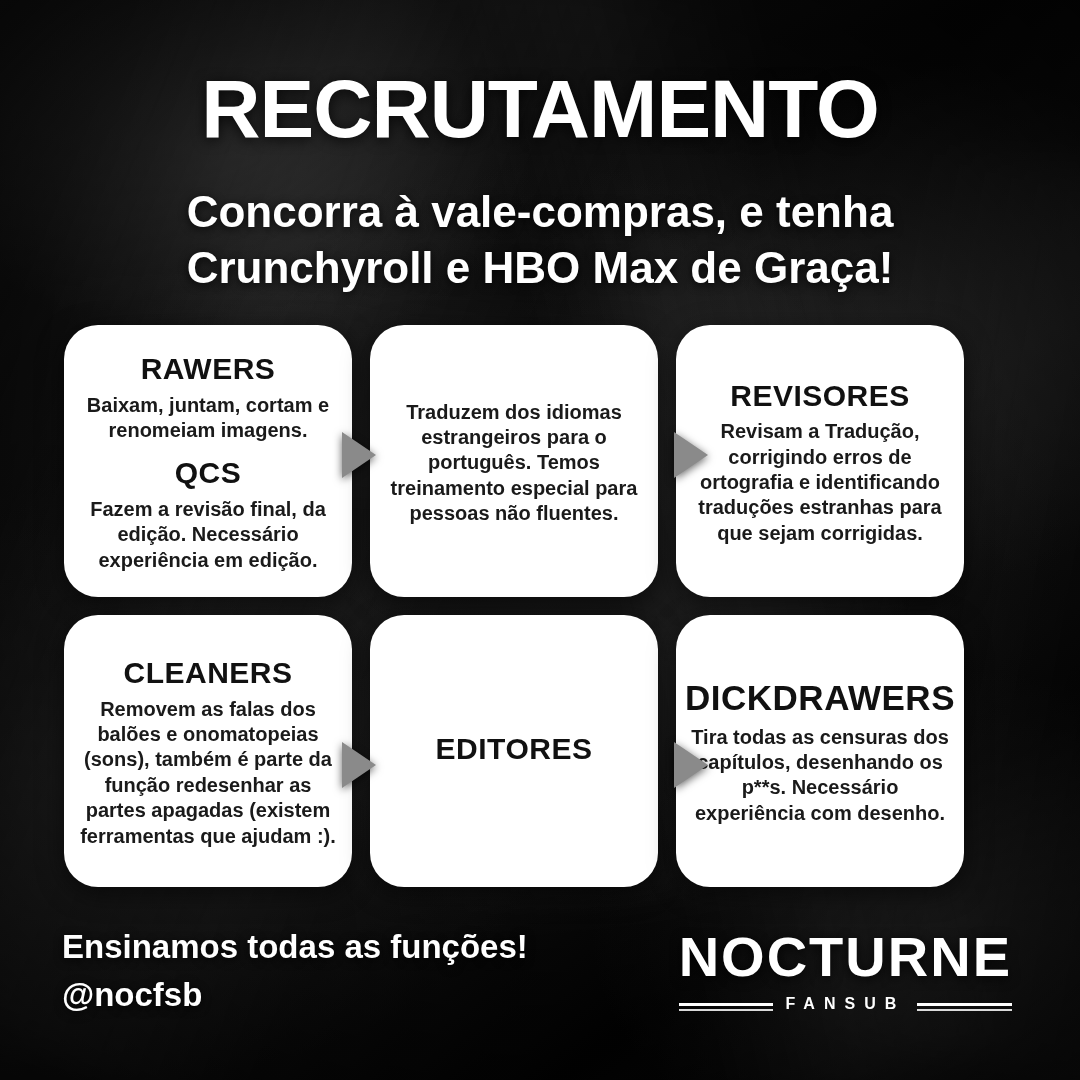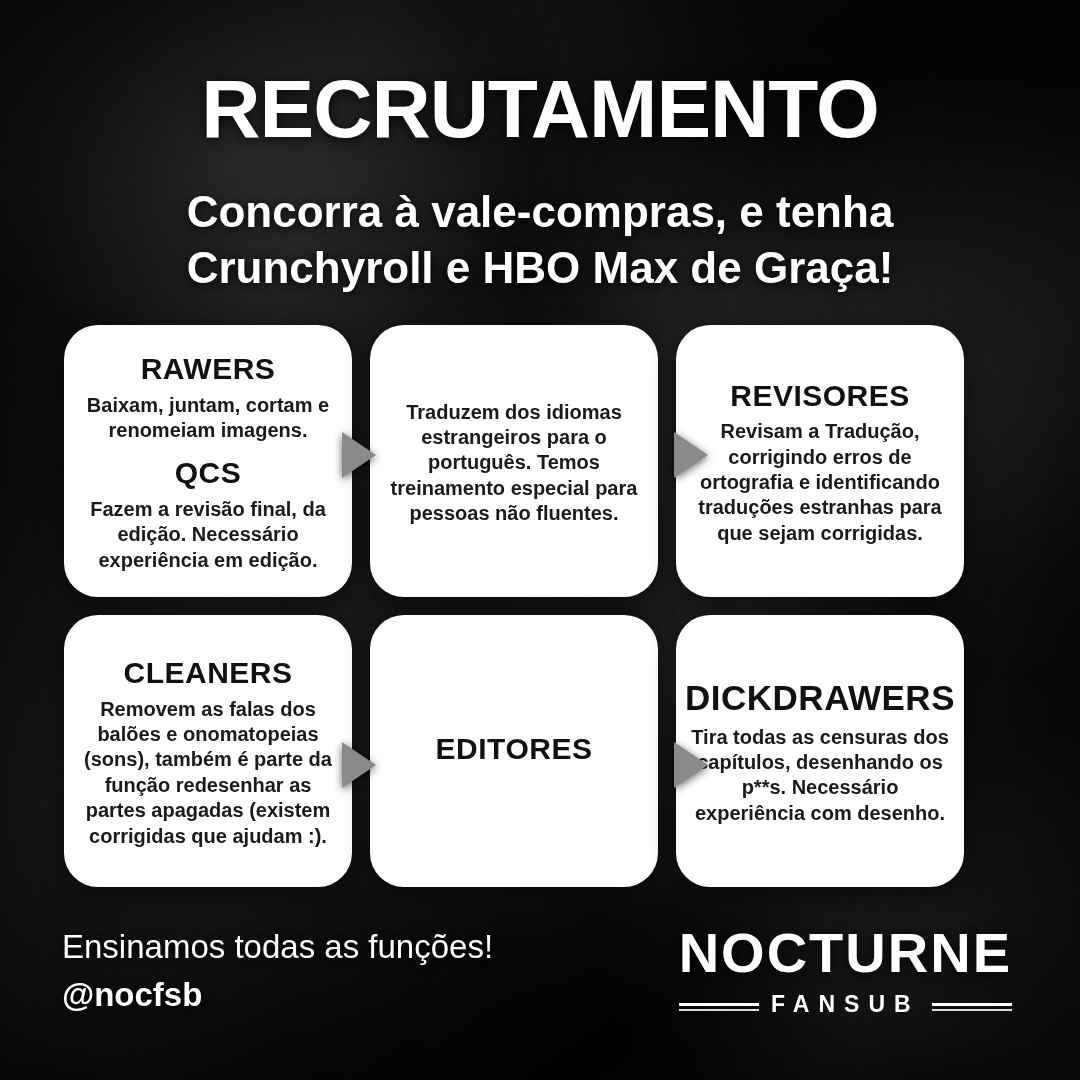--- a/index.html
+++ b/index.html
@@ -119,21 +119,21 @@
     position: absolute;
     left: 0; right: 0; bottom: 34px;
     height: 150px;
     display: flex;
     align-items: center;
     justify-content: space-between;
     padding: 0 62px;
   }
   #footer-left { color: #ffffff; }
   #footer-left .line1 {
-    font-size: 33px; font-weight: normal; line-height: 1.45;
+    font-size: 33px; font-weight: bold; line-height: 1.45;
     text-shadow: 0 2px 10px rgba(0,0,0,0.85);
   }
   #footer-left .line2 {
     font-size: 33px; font-weight: bold; line-height: 1.45;
     text-shadow: 0 2px 10px rgba(0,0,0,0.85);
   }
   #brand { text-align: center; color: #ffffff; padding-right: 6px; }
   #brand .name {
     font-size: 56px;
     font-weight: bold;
@@ -146,21 +146,21 @@
     gap: 12px; margin-top: 10px;
   }
   #brand .rule {
     flex: 1; height: 3px; background: #ffffff; min-width: 34px;
     position: relative;
   }
   #brand .rule::after{
     content:""; position:absolute; left:0; right:0; top:6px; height:2px; background:#ffffff; opacity:.85;
   }
   #brand .sub {
-    font-size: 23px; font-weight: bold; letter-spacing: 9px; white-space: nowrap;
+    font-size: 16px; font-weight: bold; letter-spacing: 9px; white-space: nowrap;
   }
 </style>
 </head>
 <body>
 
 <div id="poster">
   <div class="fold f1"></div>
   <div class="fold f2"></div>
   <div class="fold f3"></div>
   <div class="fold f4"></div>
@@ -194,21 +194,21 @@
       <div class="card">
         <div class="block">
           <h2>REVISORES</h2>
           <p>Revisam a Tradução, corrigindo erros de ortografia e identificando traduções estranhas para que sejam corrigidas.</p>
         </div>
       </div>
 
       <div class="card">
         <div class="block">
           <h2>CLEANERS</h2>
-          <p>Removem as falas dos balões e onomatopeias (sons), também é parte da função redesenhar as partes apagadas (existem corrigidas que ajudam :).</p>
+          <p>Removem as falas dos balões e onomatopeias (sons), também é parte da função redesenhar as partes apagadas (existem ferramentas que ajudam :).</p>
         </div>
       </div>
 
       <div class="card">
         <div class="block">
           <h2>EDITORES</h2>
         </div>
       </div>
 
       <div class="card">

